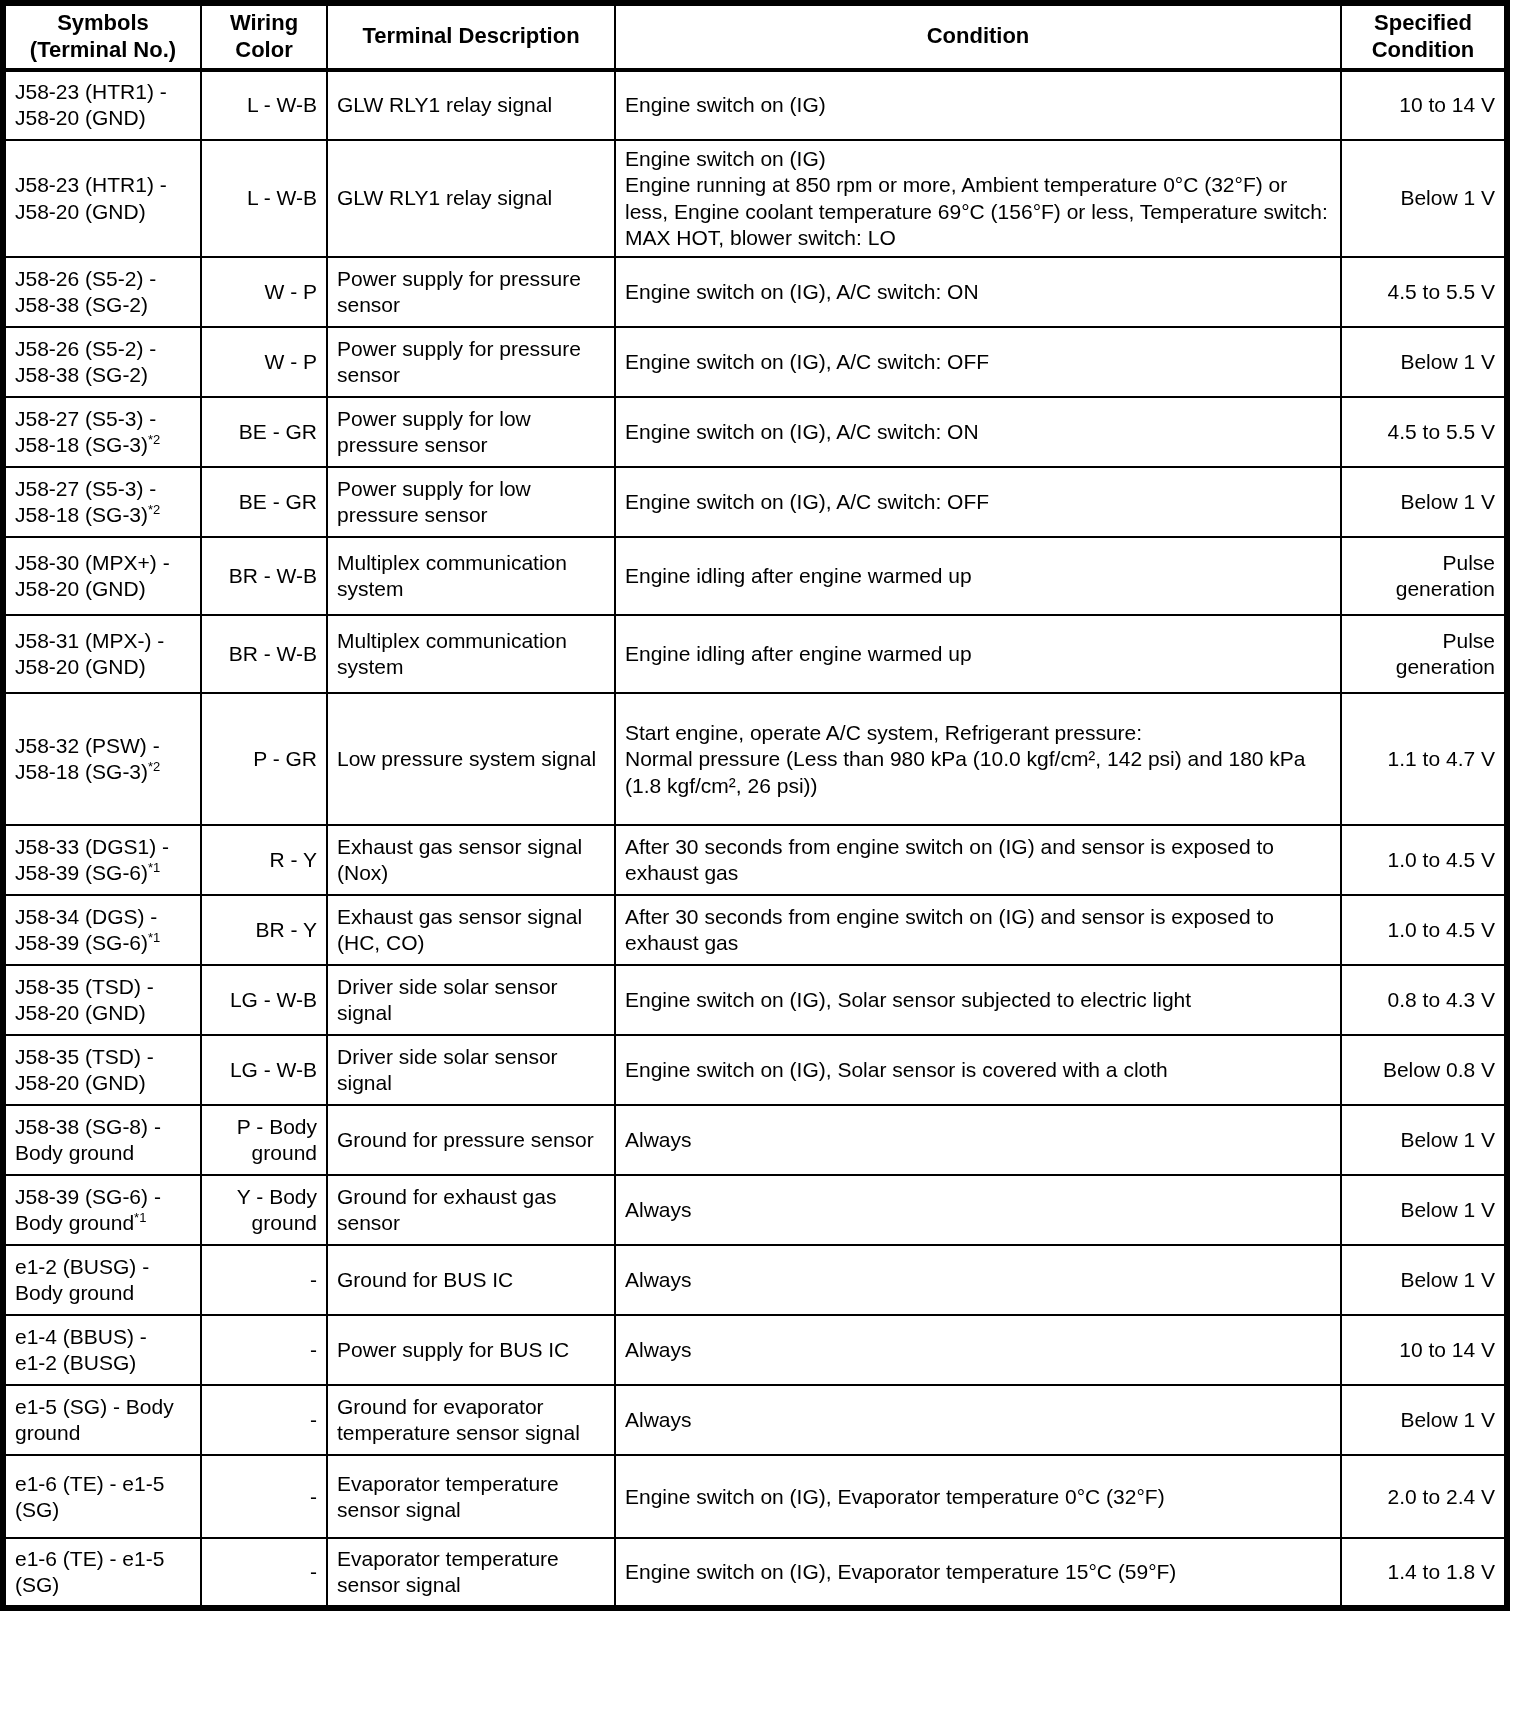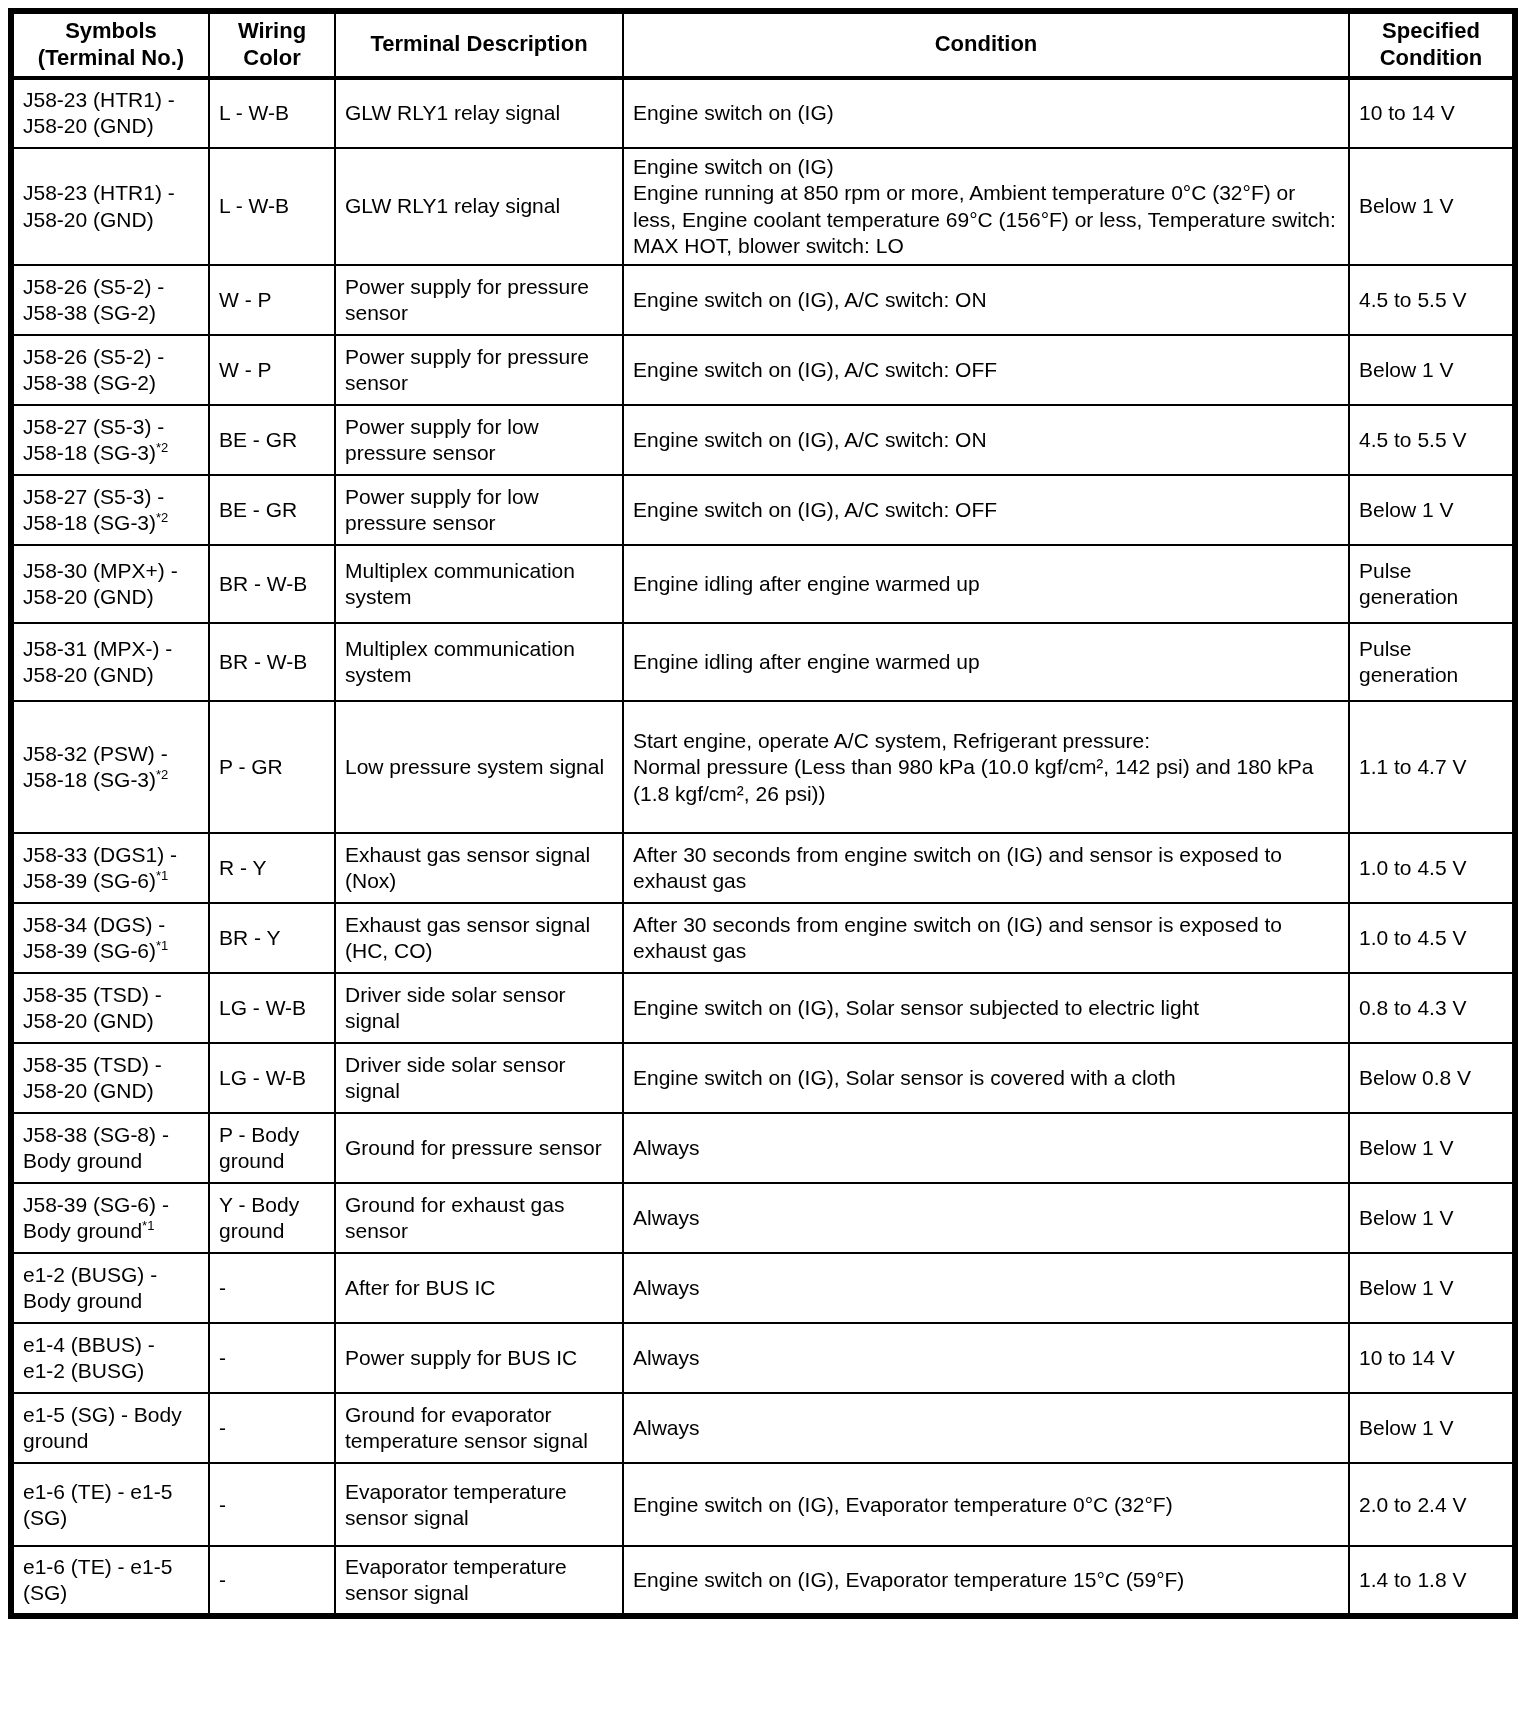--- a/index.html
+++ b/index.html
@@ -6,21 +6,21 @@
   html, body {
     width: 1520px;
     height: 1726px;
     background: #ffffff;
     overflow: hidden;
   }
   body {
     font-family: "Liberation Sans", sans-serif;
     color: #000000;
   }
-  .table-wrap { padding: 8px; }
+  .table-wrap { }
   table.terminal-table {
     width: 1504px;
     border-collapse: collapse;
     table-layout: fixed;
     border: 6px solid #000;
   }
   th, td { border: 2px solid #000; vertical-align: middle; }
   thead th {
     border-bottom-width: 4px;
     font-weight: bold;
@@ -28,21 +28,21 @@
     line-height: 1.22;
     text-align: center;
     padding: 4px 6px;
   }
   td {
     font-size: 21px;
     line-height: 1.26;
     padding: 5px 9px;
   }
   .pre { white-space: pre-line; }
-  .c-wire, .c-spec { text-align: left; }
+  .c-wire, .c-spec { text-align: right; }
   .c-sym, .c-desc, .c-cond { text-align: left; }
   sup.supmark {
     font-size: 13px;
     vertical-align: super;
     line-height: 0;
   }
   thead tr { height: 62px; }
   tbody tr { height: 70px; }
   tbody tr:nth-child(2)  { height: 116px; }
   tbody tr:nth-child(7),
@@ -199,21 +199,21 @@
 Body ground</span><sup class="supmark">*1</sup></td>
     <td class="c-wire"><span>Y - Body ground</span></td>
     <td class="c-desc"><span>Ground for exhaust gas sensor</span></td>
     <td class="c-cond"><span class="pre">Always</span></td>
     <td class="c-spec"><span>Below 1 V</span></td>
   </tr>
         <tr>
     <td class="c-sym"><span class="pre">e1-2 (BUSG) -
 Body ground</span><sup class="supmark"></sup></td>
     <td class="c-wire"><span>-</span></td>
-    <td class="c-desc"><span>After for BUS IC</span></td>
+    <td class="c-desc"><span>Ground for BUS IC</span></td>
     <td class="c-cond"><span class="pre">Always</span></td>
     <td class="c-spec"><span>Below 1 V</span></td>
   </tr>
         <tr>
     <td class="c-sym"><span class="pre">e1-4 (BBUS) -
 e1-2 (BUSG)</span><sup class="supmark"></sup></td>
     <td class="c-wire"><span>-</span></td>
     <td class="c-desc"><span>Power supply for BUS IC</span></td>
     <td class="c-cond"><span class="pre">Always</span></td>
     <td class="c-spec"><span>10 to 14 V</span></td>

